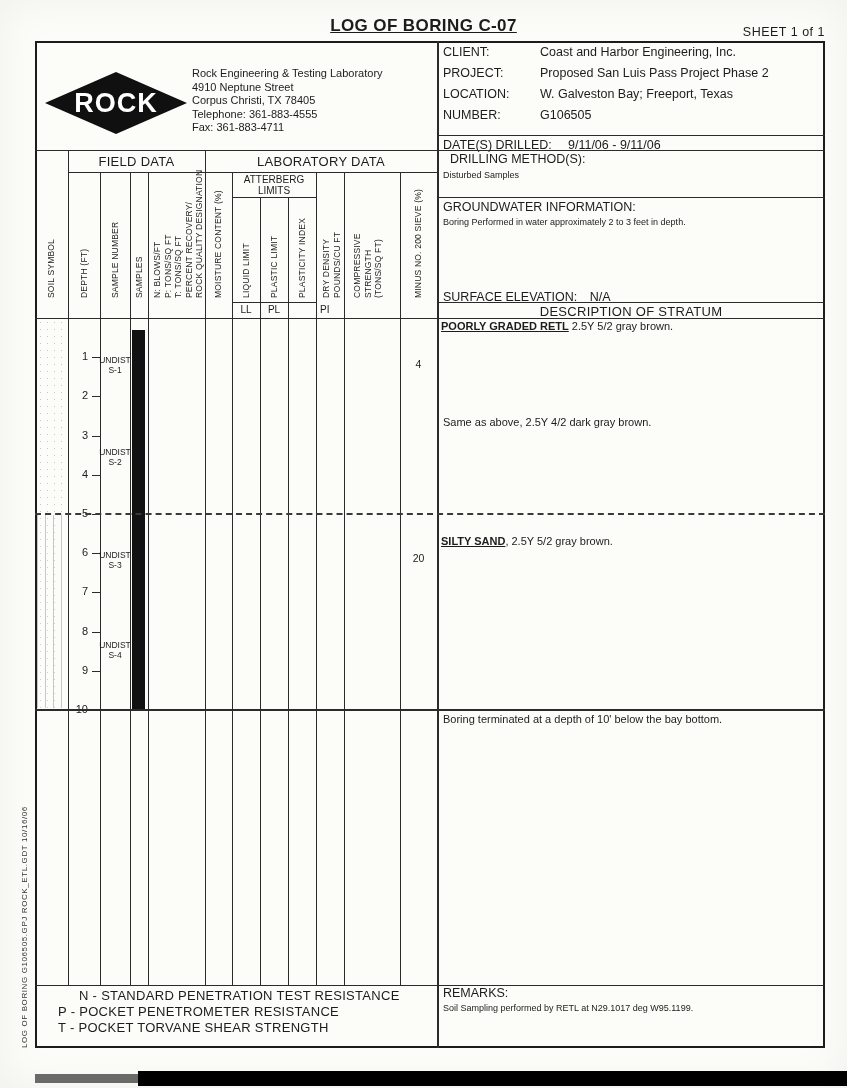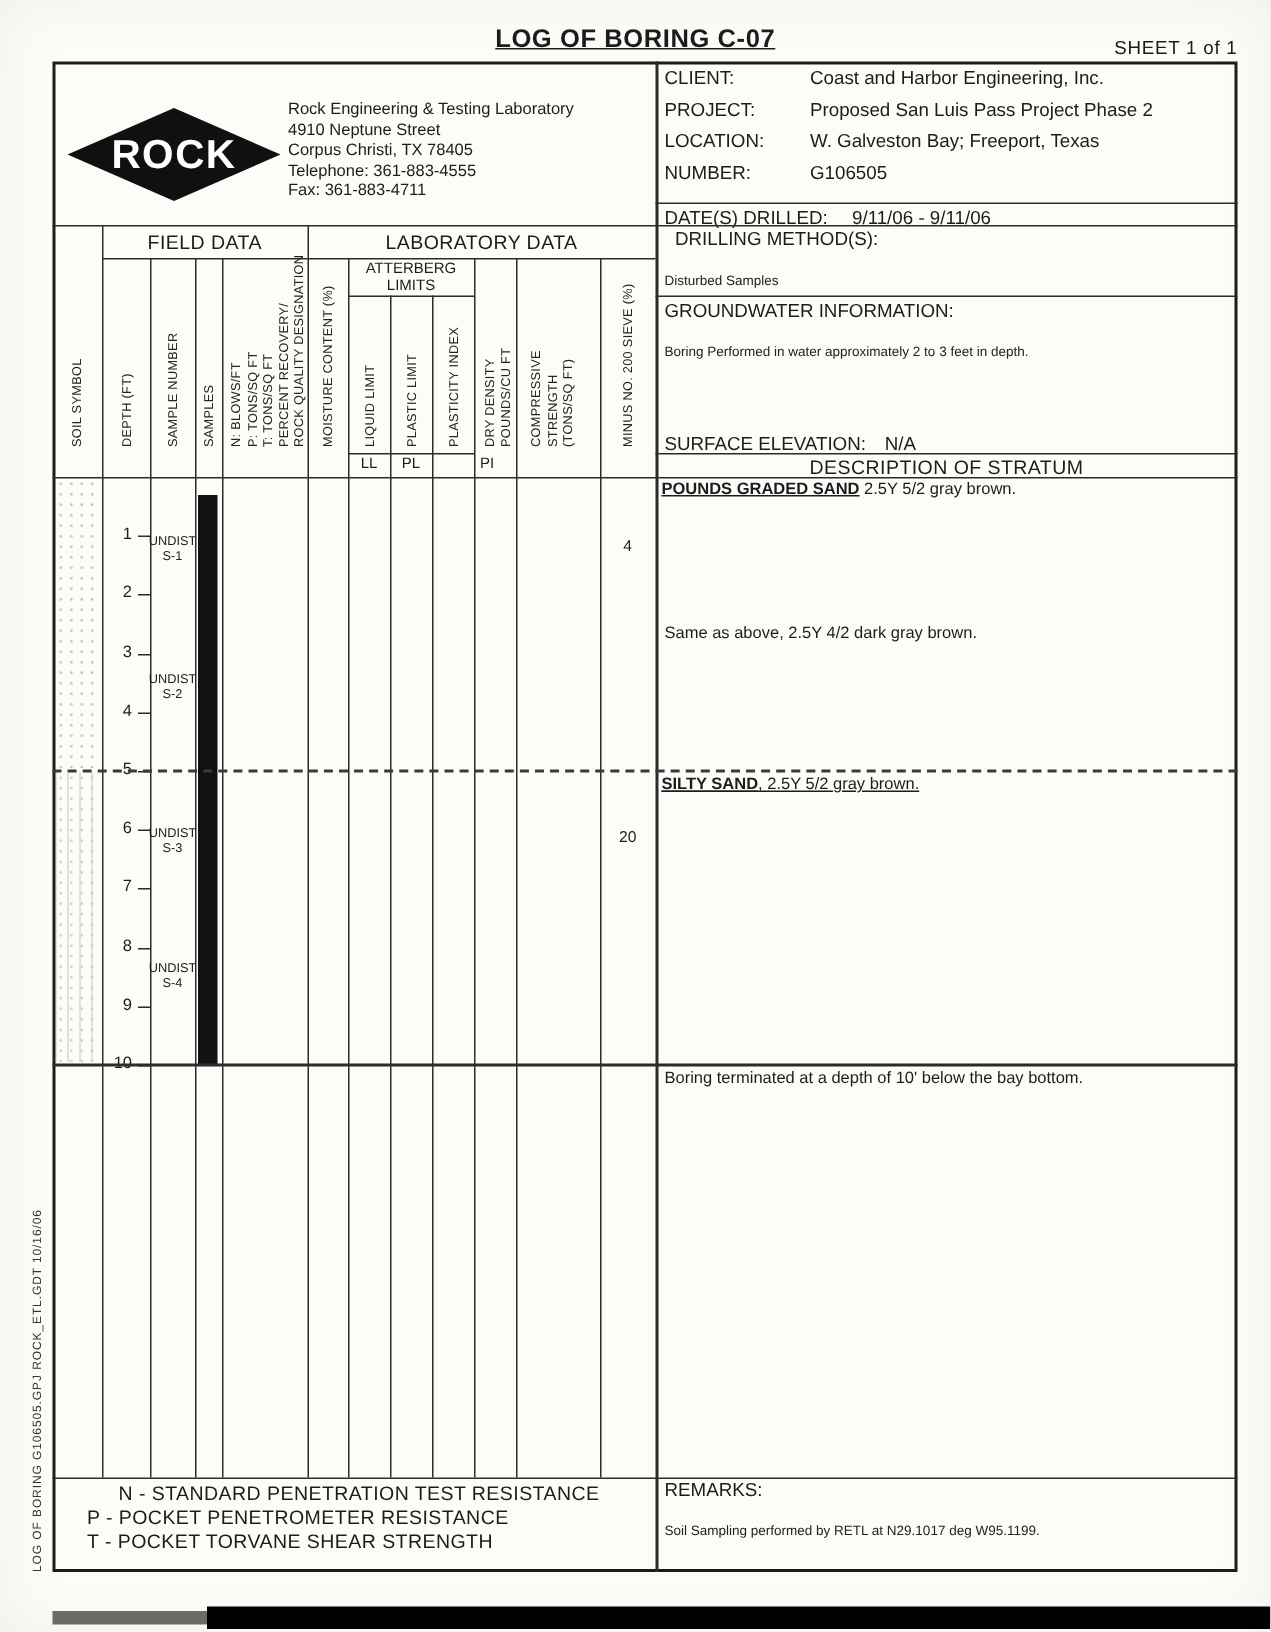--- a/index.html
+++ b/index.html
@@ -20,21 +20,21 @@
   .title { position:absolute; left:0; top:16px; width:847px; text-align:center;
            font-size:17px; font-weight:bold; letter-spacing:0.4px; text-decoration:underline; }
   .sheet { position:absolute; right:22px; top:25px; font-size:12.5px; letter-spacing:0.5px; }
   .logo { position:absolute; left:45px; top:72px; width:142px; height:62px; background:#101010;
           clip-path:polygon(50% 0, 100% 50%, 50% 100%, 0 50%);
           display:flex; align-items:center; justify-content:center; }
   .logo-text { color:#ffffff; font-weight:900; font-size:27px; letter-spacing:1px; }
   .company { position:absolute; left:192px; top:67px; font-size:11px; line-height:13.5px; }
   .lbl { font-size:12.5px; }
   .val { font-size:12.5px; }
-  .small { font-size:9px; color:#222;margin-top:12px; }
+  .small { font-size:9px; color:#222; }
   .hdr-center { position:absolute; text-align:center; font-size:13px; letter-spacing:0.3px; }
   .att { position:absolute; text-align:center; font-size:10px; line-height:11px; }
   .llpp { position:absolute; width:28px; text-align:center; font-size:10px; }
   .vlab { position:absolute; transform:rotate(-90deg); transform-origin:0 0;
           font-size:8.5px; letter-spacing:0.2px; white-space:nowrap; line-height:10.5px; color:#222; }
   .vlab .ln { white-space:nowrap; }
   .depthnum { position:absolute; left:64px; width:24px; text-align:right; font-size:11px; }
   .tick { position:absolute; left:92px; width:8px; height:0; border-top:1px solid #2b2b2b; }
   .sampbar { position:absolute; left:132px; width:13px; background:#121212; }
   .slabel { position:absolute; left:96px; width:38px; text-align:center; font-size:8.5px; line-height:9.5px; }
@@ -198,26 +198,26 @@
     <div>S-4</div>
   </div>
 
   <div class="sieve" style="top:358px;">4</div>
   <div class="sieve" style="top:552px;">20</div>
 
   <div class="hl dashedl" style="left:35px; top:513px; width:790px;"></div>
   <div class="hl thick" style="left:35px; top:709px; width:790px;"></div>
 
   <div class="strat" style="left:441px; top:320px;">
-    <span class="strname">POUNDS GRADED SAND</span><span> 2.5Y 5/2 gray brown.</span>
+    <span class="strname">POORLY GRADED RETL</span><span> 2.5Y 5/2 gray brown.</span>
   </div>
   <div class="strat" style="left:443px; top:416px;">
     <span>Same as above, 2.5Y 4/2 dark gray brown.</span>
   </div>
-  <div class="strat" style="left:441px; top:517px;text-decoration:underline;">
+  <div class="strat" style="left:441px; top:535px;">
     <span class="strname">SILTY SAND</span><span>, 2.5Y 5/2 gray brown.</span>
   </div>
   <div class="strat" style="left:443px; top:713px;">
     <span>Boring terminated at a depth of 10' below the bay bottom.</span>
   </div>
 
   <div class="hl" style="left:35px; top:985px; width:790px;"></div>
   <div class="legend-line" style="top:988px;margin-left:21px;">N - STANDARD PENETRATION TEST RESISTANCE</div>
   <div class="legend-line" style="top:1004px;">P - POCKET PENETROMETER RESISTANCE</div>
   <div class="legend-line" style="top:1020px;">T - POCKET TORVANE SHEAR STRENGTH</div>

